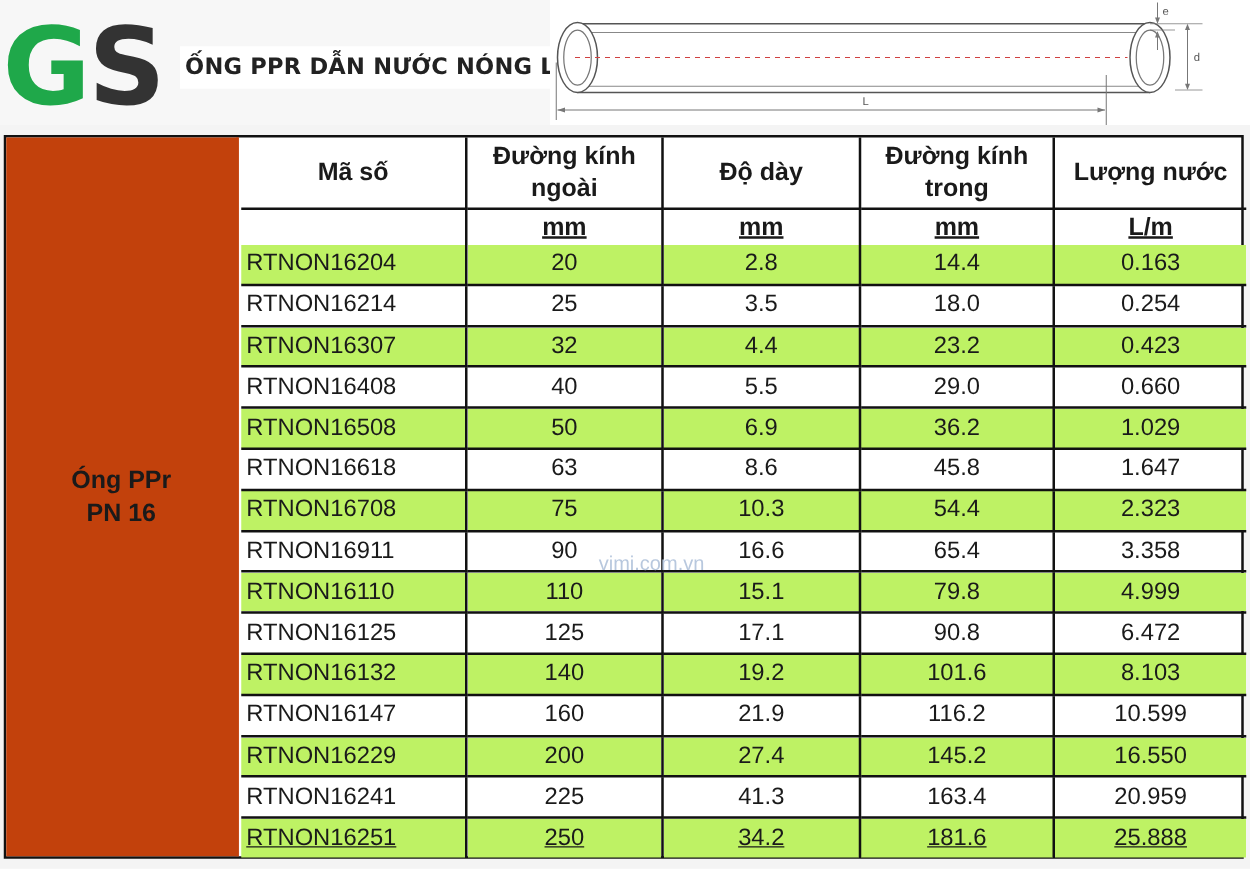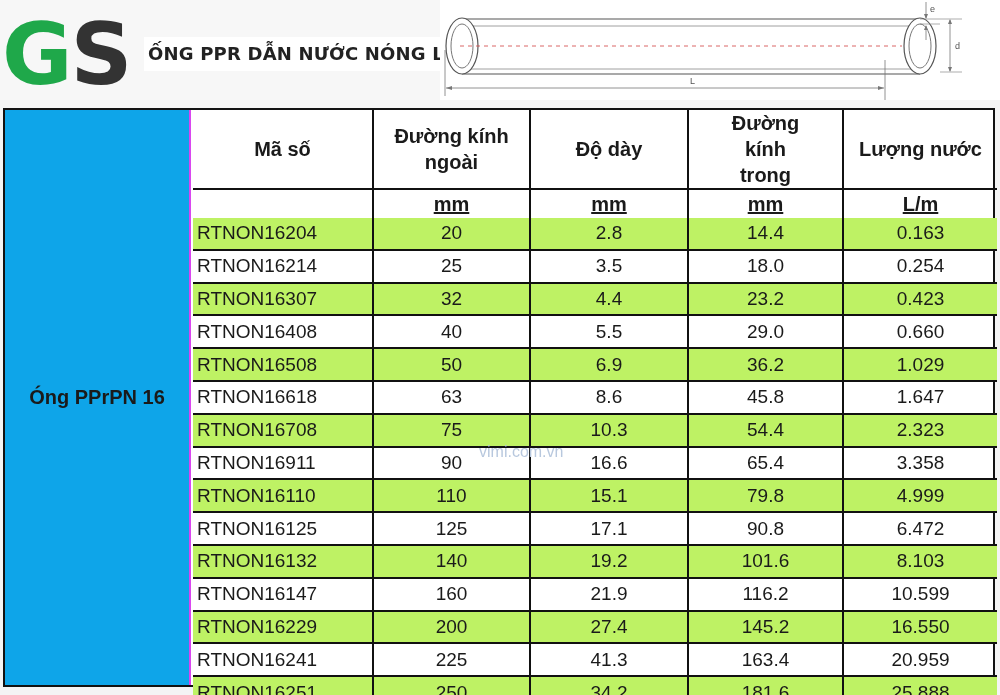--- a/index.html
+++ b/index.html
@@ -20,23 +20,23 @@
   }
   .pipe-diagram { position:absolute; left:440px; top:0; width:560px; height:100px; background:#ffffff; }
   .pipe-diagram svg { position:absolute; left:0; top:0; }
 
   .table-wrap {
     position:absolute; left:3px; top:108px; width:992px; height:579px;
     border:2px solid #111; box-sizing:border-box; background:#ffffff;
   }
   .group-cell {
     position:absolute; left:0; top:0; width:186px; height:100%;
-    display:flex; flex-direction:row; align-items:center; justify-content:center;
+    display:flex; flex-direction:column; align-items:center; justify-content:center;
     font-weight:bold; font-size:20px; line-height:27px; text-align:center;
-    border-right:2px solid #d946ef; box-sizing:border-box; background:#0ea5e9;
+    border-right:2px solid #c2410c; box-sizing:border-box; background:#c2410c;
   }
   table.spec {
     position:absolute; left:188px; top:0; width:804px; border-collapse:collapse; table-layout:fixed;
   }
   table.spec td, table.spec th {
     border:2px solid #111; padding:0; text-align:center; font-size:19px;
     overflow:hidden; white-space:nowrap;
   }
   table.spec tr > *:first-child { border-left:none; }
   table.spec tr > *:last-child { border-right:none; }
@@ -116,21 +116,21 @@
         <col style="width:157px">
         <col style="width:158px">
         <col style="width:155px">
         <col style="width:154px">
     </colgroup>
     <tbody>
         <tr class="hdr">
       <th>Mã số</th>
       <th style="padding:0 12px">Đường kính ngoài</th>
       <th>Độ dày</th>
-      <th style="padding:0 28px">Đường kính trong</th>
+      <th style="padding:0 17px">Đường kính trong</th>
       <th>Lượng nước</th>
     </tr>
     <tr class="units">
       <th></th>
       <th>mm</th>
       <th>mm</th>
       <th>mm</th>
       <th>L/m</th>
     </tr>
     </tbody>

